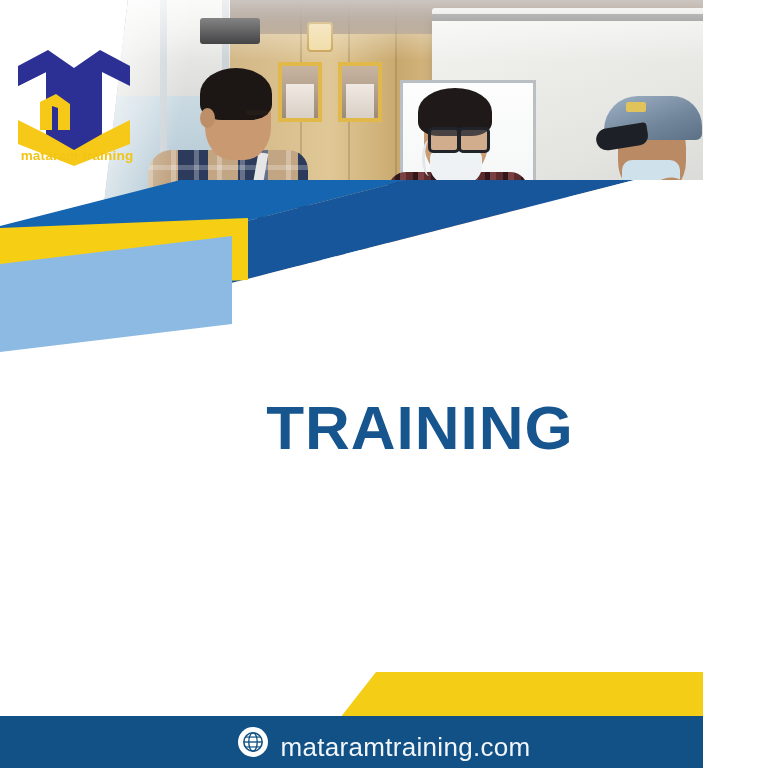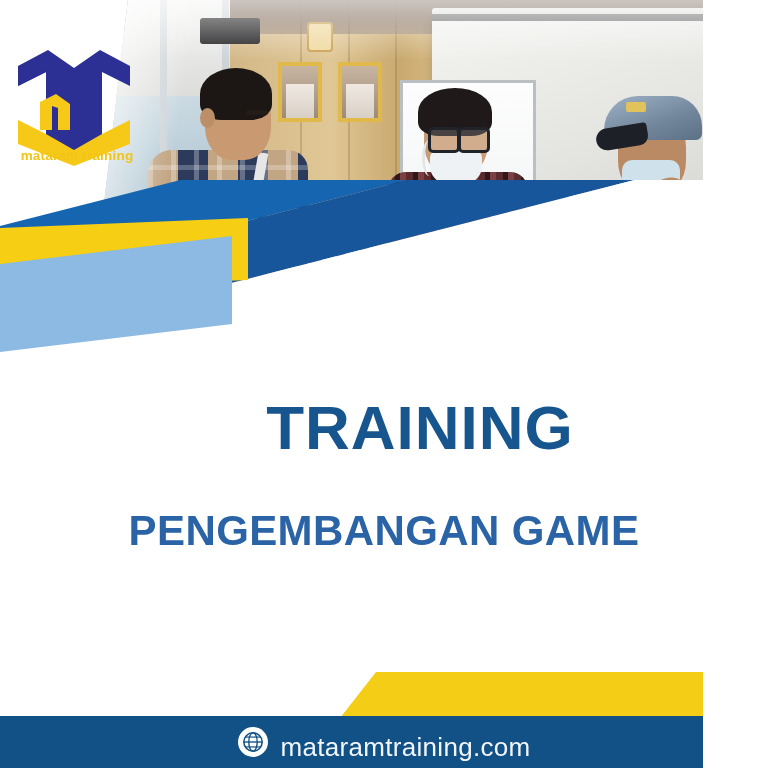--- a/index.html
+++ b/index.html
@@ -404,21 +404,20 @@
       <polygon points="56,58 70,48 86,56 86,84 74,84 74,62 68,60 68,84 56,84" fill="#2c2f93"></polygon>
 
       <polygon points="52,22 60,28 68,22 68,46 60,52 52,46" fill="#2c2f93"></polygon>
     </svg>
   </div>
   <div id="logo-wordmark">mataram training</div>
 
   <div id="headline">TRAINING</div>
 
   <div id="subline">
-    <div>PENGEMBANGAN GAME</div>
   </div>
 
   <div id="footer-yellow"></div>
   <div id="footer-bar">
     <div id="footer-inner">
       <span id="globe-icon">
         <svg width="22" height="22" viewBox="0 0 24 24" xmlns="http://www.w3.org/2000/svg">
           <circle cx="12" cy="12" r="10" fill="none" stroke="#115185" stroke-width="1.7"></circle>
           <ellipse cx="12" cy="12" rx="4.6" ry="10" fill="none" stroke="#115185" stroke-width="1.5"></ellipse>
           <line x1="2" y1="12" x2="22" y2="12" stroke="#115185" stroke-width="1.5"></line>

